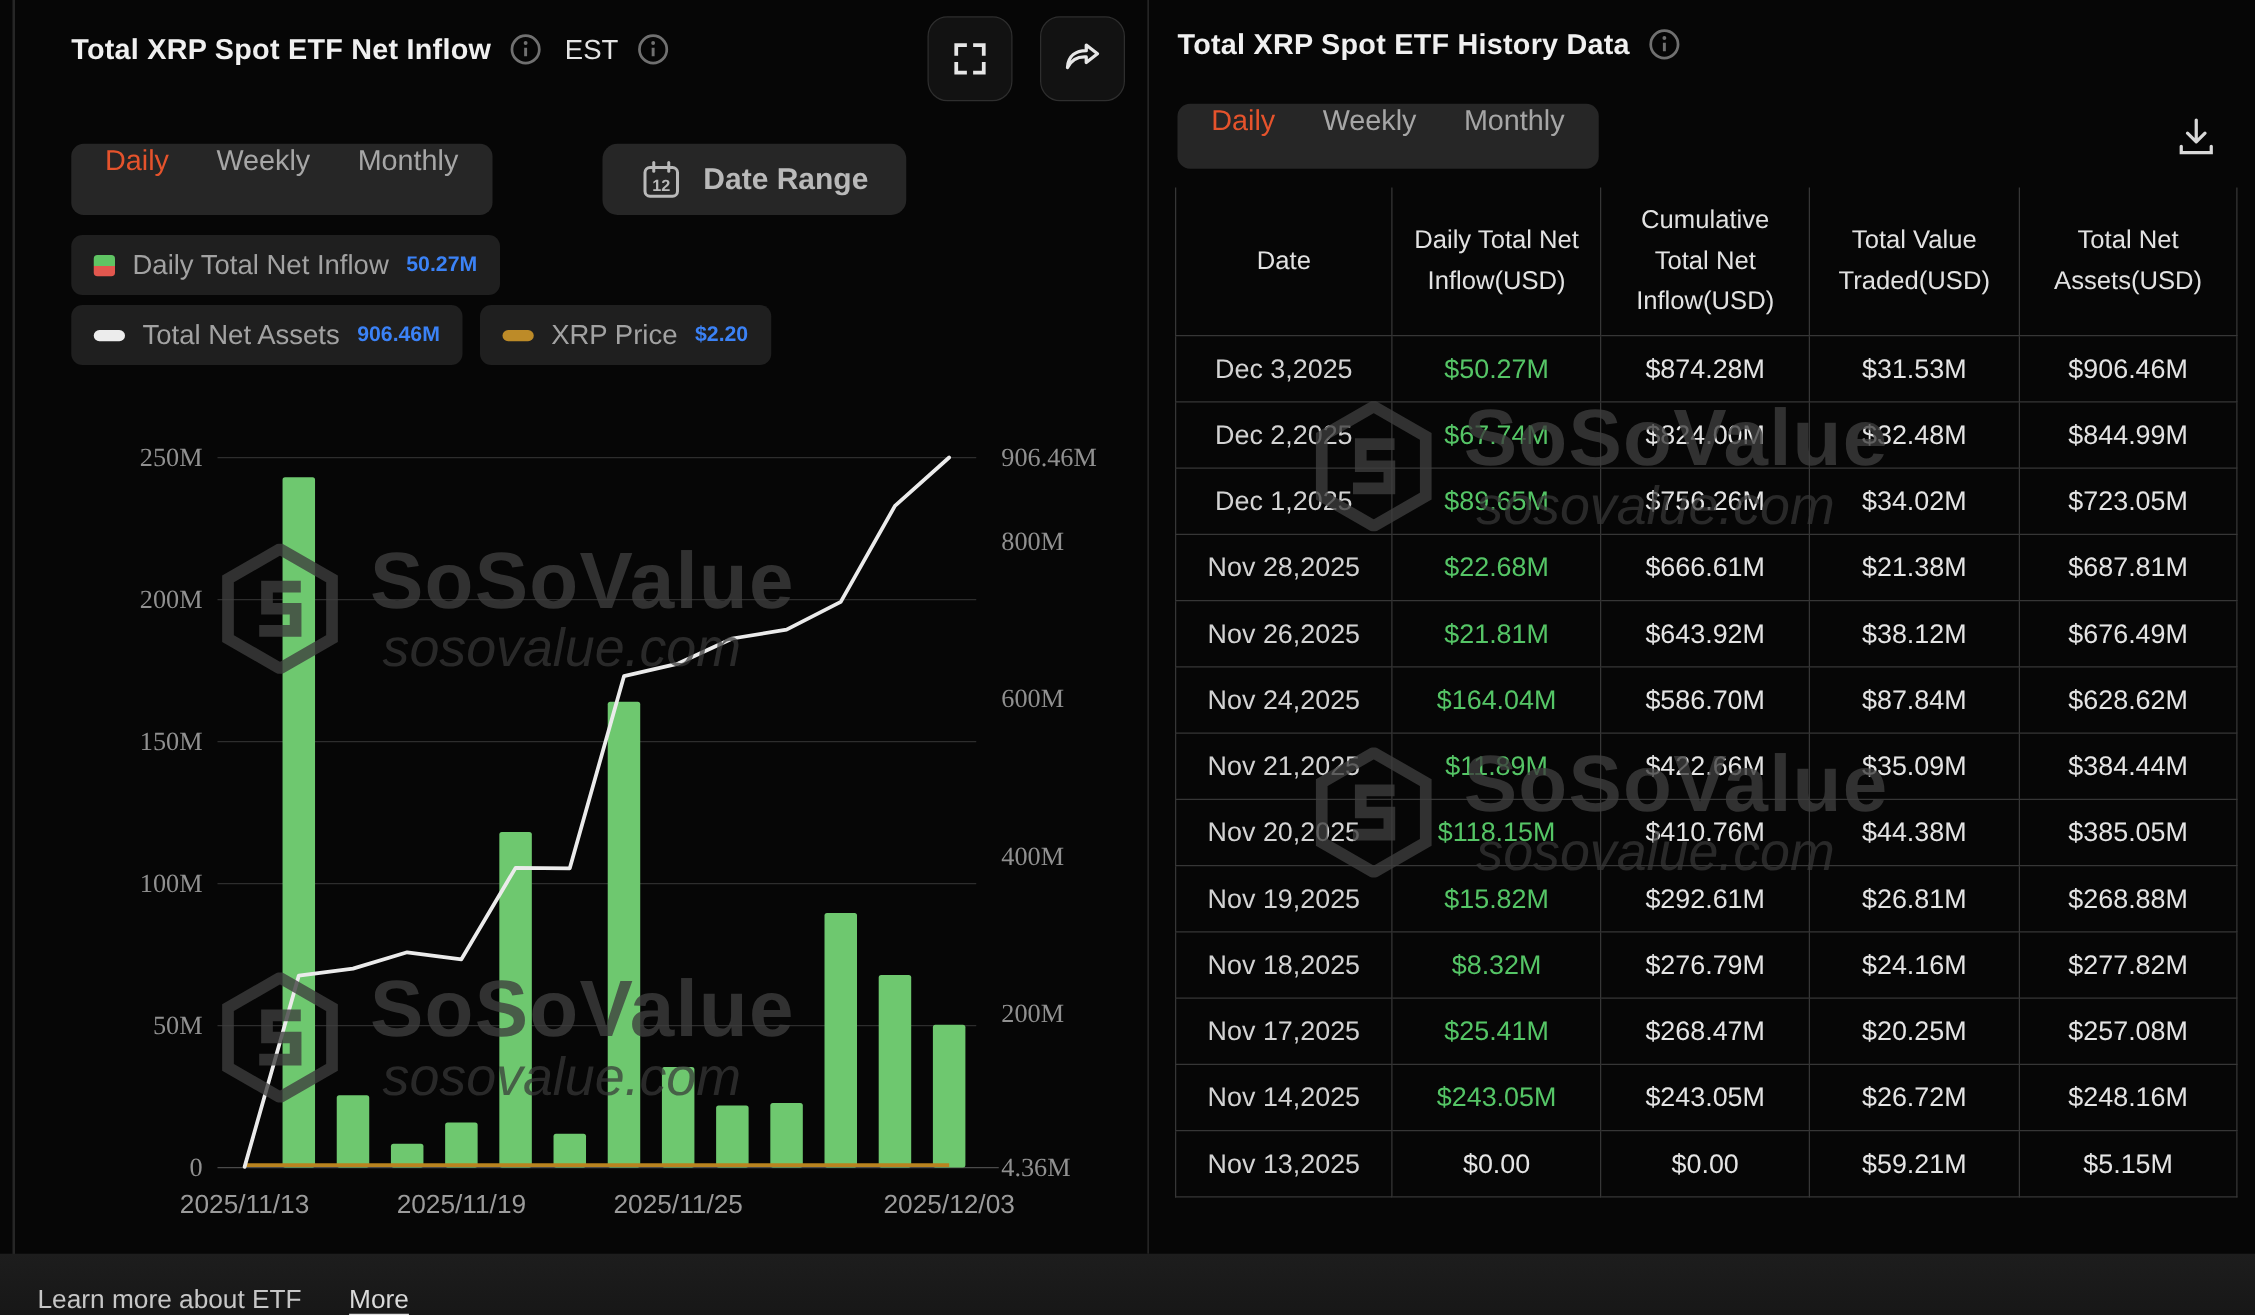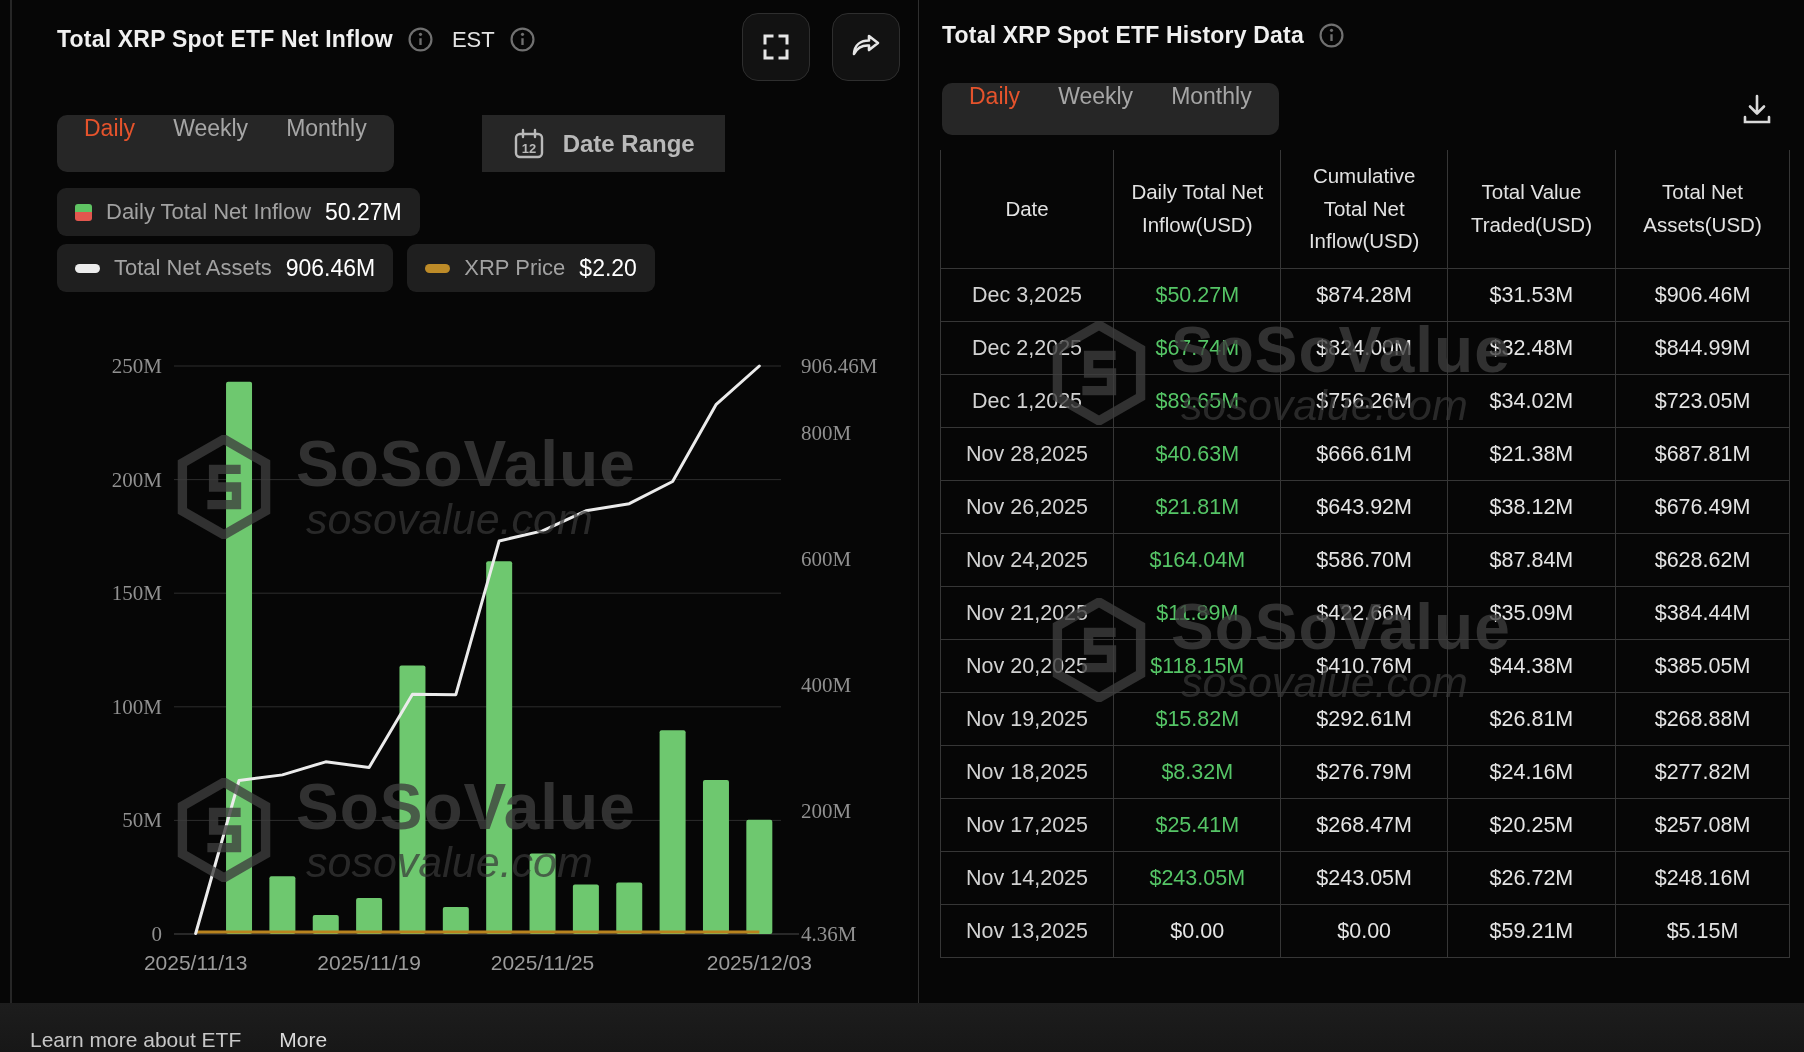--- a/index.html
+++ b/index.html
@@ -18,29 +18,29 @@
   .icon-btns{position:absolute;top:13px;left:688px;display:flex;gap:22px;}
   .icon-btn{width:66px;height:66px;background:#121212;border:1.5px solid #2e2e2e;border-radius:16px;
             display:flex;align-items:center;justify-content:center;cursor:pointer;}
 
   
   .controls{position:absolute;top:115px;left:3px;display:flex;gap:88px;}
   .tabs{display:flex;align-items:flex-start;gap:38px;background:#262626;border-radius:10px;
         padding:0 27px;height:57px;font-size:23px;color:#a6a6a6;}
   .tab{cursor:pointer;white-space:nowrap;}
   .tab.active{color:#e5532c;}
-  .daterange{display:flex;align-items:center;gap:17px;background:#262626;border-radius:0;
+  .daterange{display:flex;align-items:center;gap:17px;background:#262626;border-radius:12px;
              padding:0 30px;height:57px;font-size:24px;color:#b9b9b9;font-weight:700;cursor:pointer;}
 
   
   .legend-row1{position:absolute;top:188px;left:3px;display:flex;}
   .legend-row2{position:absolute;top:244px;left:3px;display:flex;gap:14px;}
   .chip{display:inline-flex;align-items:center;gap:14px;background:#1f1f1f;border-radius:9px;
         height:48px;padding:0 18px;font-size:22px;color:#a2a2a2;cursor:pointer;}
-  .chip .chip-value{font-weight:400;color:#ffffff;font-size:23px;}
+  .chip .chip-value{font-weight:700;color:#3b82f6;font-size:17px;}
   .sq{width:17px;height:17px;border-radius:3px;
       background:linear-gradient(180deg,#5fc463 0 50%,#e2574e 50% 100%);}
   .dash{width:25px;height:9px;border-radius:5px;}
   .dash.white{background:#ececec;}
   .dash.gold{background:#bd8b28;}
 
   
   .chart{position:absolute;top:330px;left:0;width:860px;height:660px;}
   .axis-num{font-family:"Liberation Serif",serif;font-size:21px;}
   .axis-date{font-family:"Liberation Sans",sans-serif;font-size:21px;}
@@ -278,21 +278,21 @@
           </tr>
           <tr>
             <td class="date">Dec 1,2025</td>
             <td class="inflow green">$89.65M</td>
             <td class="cum">$756.26M</td>
             <td class="traded">$34.02M</td>
             <td class="assets">$723.05M</td>
           </tr>
           <tr>
             <td class="date">Nov 28,2025</td>
-            <td class="inflow green">$40.63M</td>
+            <td class="inflow green">$22.68M</td>
             <td class="cum">$666.61M</td>
             <td class="traded">$21.38M</td>
             <td class="assets">$687.81M</td>
           </tr>
           <tr>
             <td class="date">Nov 26,2025</td>
             <td class="inflow green">$21.81M</td>
             <td class="cum">$643.92M</td>
             <td class="traded">$38.12M</td>
             <td class="assets">$676.49M</td>

